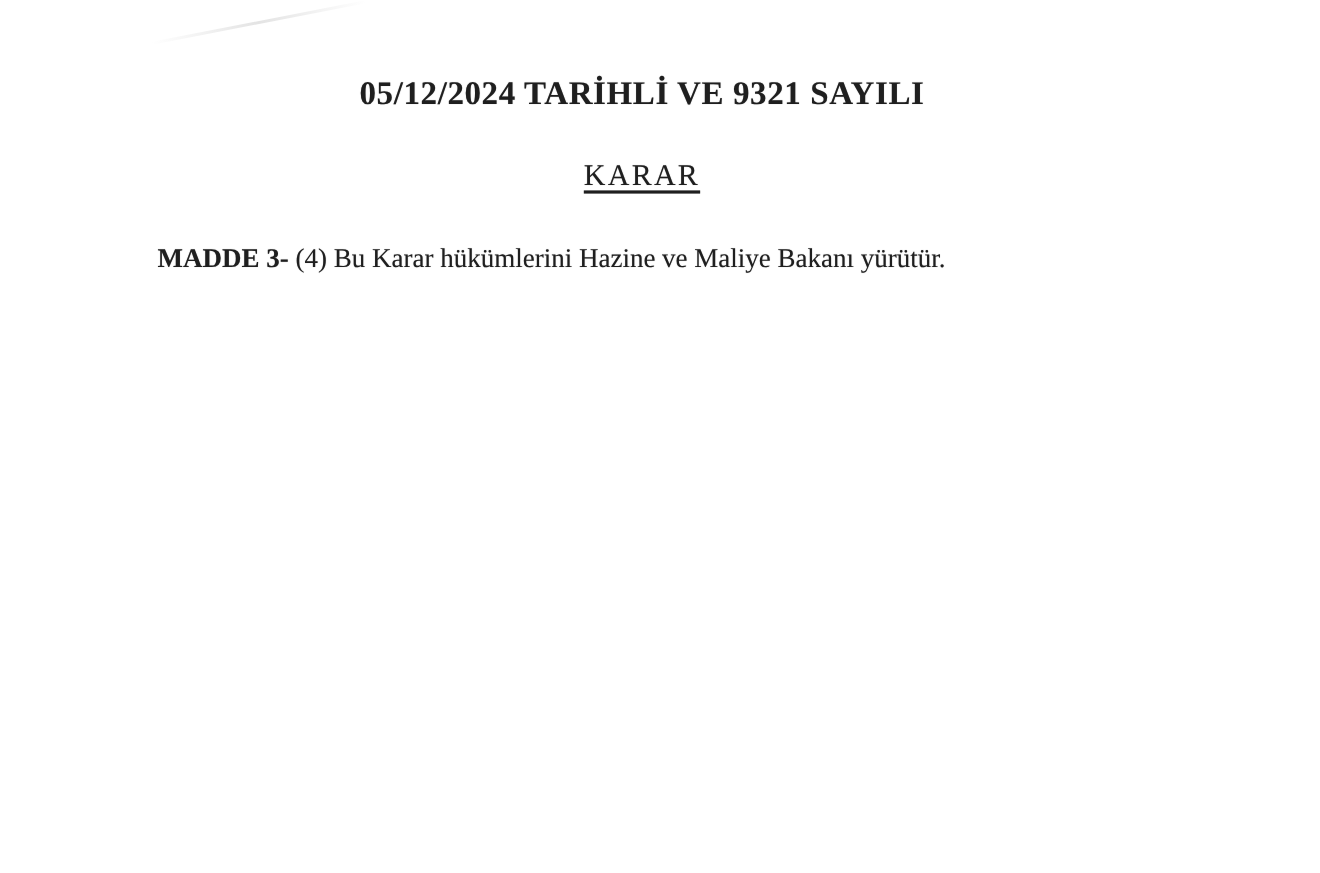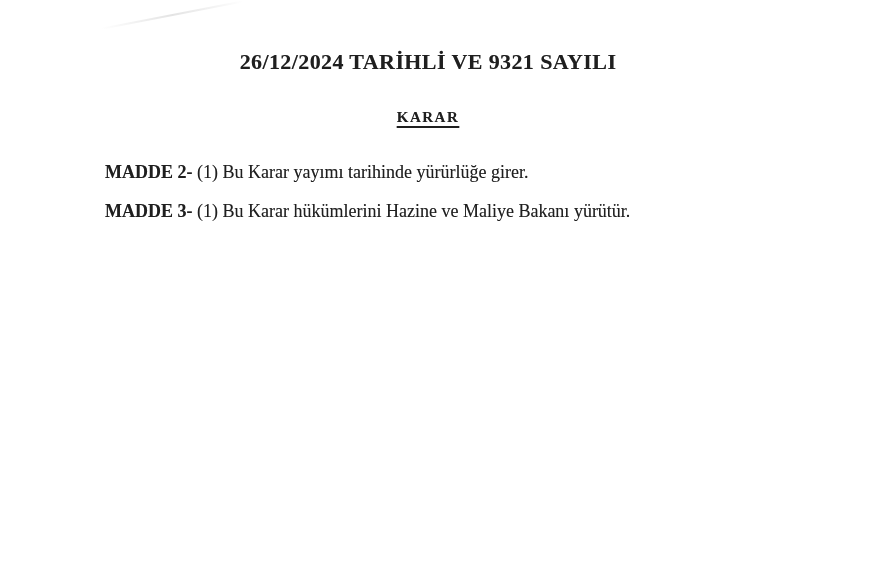--- a/index.html
+++ b/index.html
@@ -40,22 +40,22 @@
     font-weight: bold;
     font-size: 22px;
     line-height: 28px;
     letter-spacing: 0.4px;
   }
 
   .doc-title {
     width: 856px;
     margin-top: 27px;
     text-align: center;
-    font-weight: bold;
-    font-size: 15px;
+    font-weight: normal;
+    font-size: 20px;
     line-height: 28px;
   }
 
   .doc-title .underlined {
     text-decoration: underline;
     text-decoration-thickness: 2px;
     text-underline-offset: 4px;
     letter-spacing: 1.5px;
   }
 
@@ -82,29 +82,28 @@
   }
 </style>
 </head>
 <body>
 
 <div class="page">
 
   <div class="scan-artifact"></div>
 
   <div class="doc-header">
-    <div>26/12/2024 TARİHLİ VE 9321 SAYILI</div>
+    <div>05/12/2024 TARİHLİ VE 9321 SAYILI</div>
   </div>
 
   <div class="doc-title">
     <span class="underlined">KARAR</span>
   </div>
 
   <div class="doc-body">
 
 
-    <p class="article"><span class="label">MADDE 2-</span><span> (1) Bu Karar yayımı tarihinde yürürlüğe girer.</span></p>
 
-    <p class="article"><span class="label">MADDE 3-</span><span> (1) Bu Karar hükümlerini Hazine ve Maliye Bakanı yürütür.</span></p>
+    <p class="article"><span class="label">MADDE 3-</span><span> (4) Bu Karar hükümlerini Hazine ve Maliye Bakanı yürütür.</span></p>
 
   </div>
 
 </div>
 
 </body></html>

